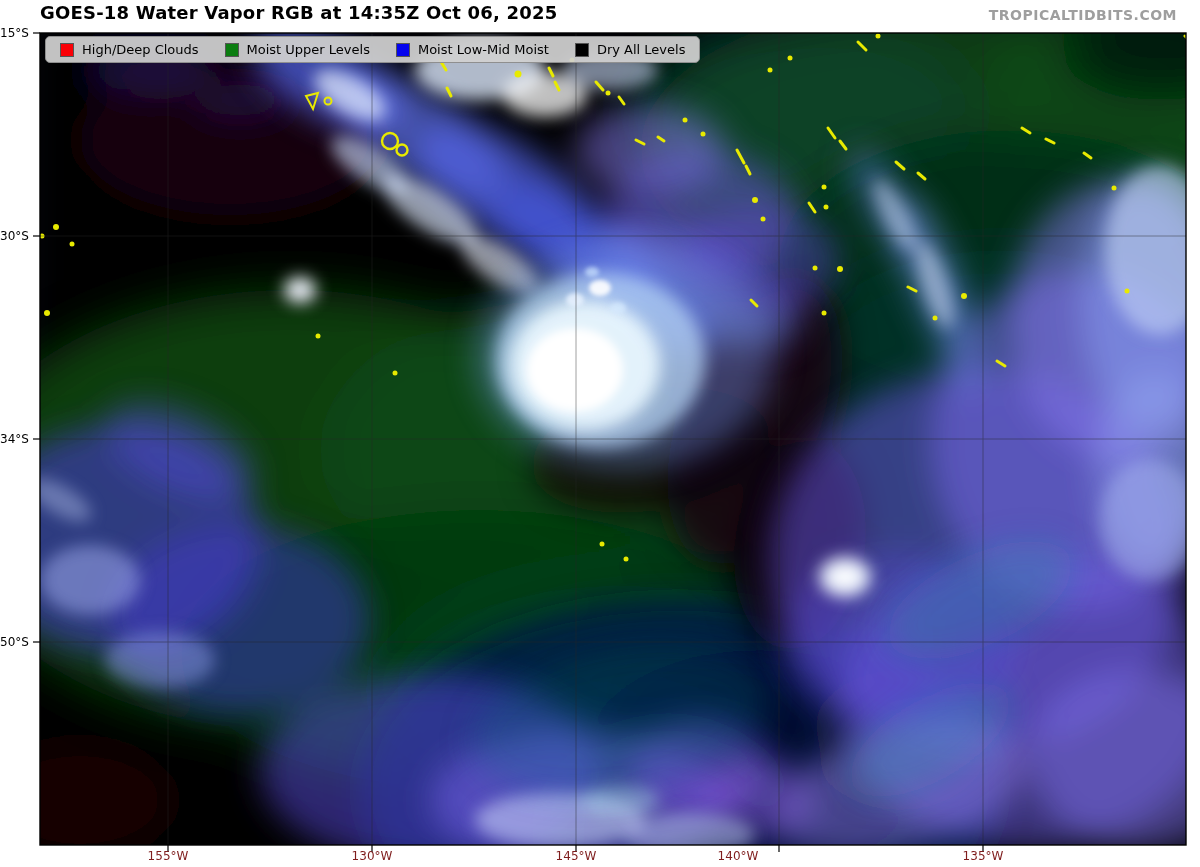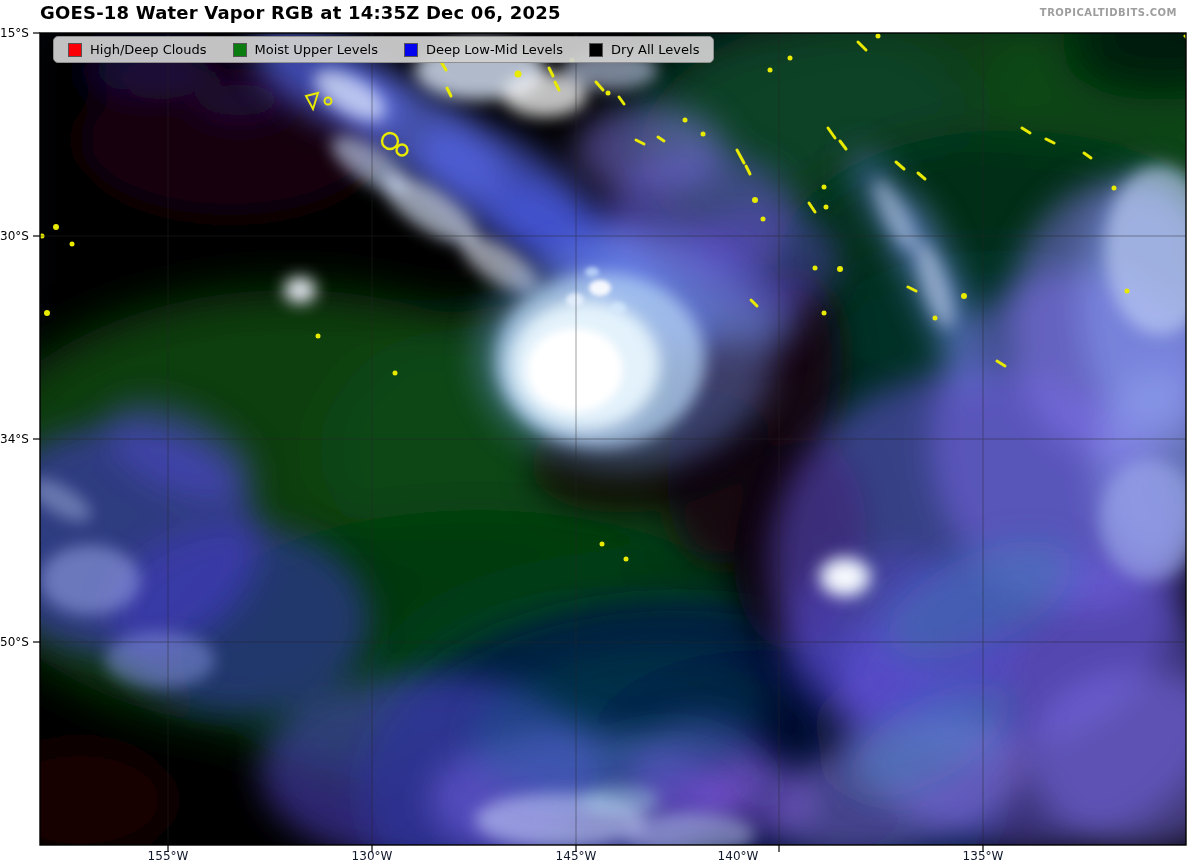--- a/index.html
+++ b/index.html
@@ -1,37 +1,37 @@
 <!DOCTYPE html>
 <html><head>
 <meta charset="utf-8">
 <style>
   html,body{margin:0;padding:0;background:#fff;}
   .page{position:relative;width:1200px;height:867px;background:#ffffff;overflow:hidden;
         font-family:"DejaVu Sans","Liberation Sans",sans-serif;}
   .title{position:absolute;left:40px;top:2px;font-size:18px;font-weight:bold;color:#000;
          letter-spacing:.2px;white-space:nowrap;}
-  .watermark{position:absolute;right:23px;top:7px;font-size:10px;font-weight:bold;color:#9e9e9e;
+  .watermark{position:absolute;right:23px;top:7px;font-size:14px;font-weight:bold;color:#9e9e9e;
          letter-spacing:.5px;white-space:nowrap;}
   .map-svg{position:absolute;left:0;top:0;}
   .legend{position:absolute;left:45px;top:36px;height:25px;display:flex;align-items:center;
           background:rgba(209,209,209,.93);border:1px solid #8f8f8f;border-radius:5px;
-          padding:0 14px;gap:26px;margin-left:8px;}
+          padding:0 14px;gap:26px;}
   .legend-item{display:flex;align-items:center;gap:8px;white-space:nowrap;}
   .swatch{width:12px;height:12px;display:inline-block;border:1px solid #555;}
   .legend-label{font-size:13px;color:#000;}
   .ylabel{position:absolute;left:0;width:34px;text-align:left;font-size:12px;color:#000;}
-  .xlabel{position:absolute;width:64px;text-align:center;font-size:12px;color:#0f172a;top:849px;}
+  .xlabel{position:absolute;width:64px;text-align:center;font-size:12px;color:#7f1d1d;top:849px;}
 </style>
 </head>
 <body>
 
 <div class="page">
 
-  <div class="title">GOES-18 Water Vapor RGB at 14:35Z Dec 06, 2025</div>
+  <div class="title">GOES-18 Water Vapor RGB at 14:35Z Oct 06, 2025</div>
   <div class="watermark">TROPICALTIDBITS.COM</div>
 
   <svg class="map-svg" width="1200" height="867" viewBox="0 0 1200 867">
     <defs>
       <clipPath id="mapclip">
           <rect x="40" y="33" width="1146" height="812"></rect>
         </clipPath>
       <filter id="b24" x="-60%" y="-60%" width="220%" height="220%">
           <feGaussianBlur stdDeviation="24"></feGaussianBlur>
         </filter>
@@ -255,21 +255,21 @@
     <div class="legend-item">
       <span class="swatch" style="background: rgb(250, 0, 6);"></span>
       <span class="legend-label">High/Deep Clouds</span>
     </div>
     <div class="legend-item">
       <span class="swatch" style="background: rgb(11, 125, 16);"></span>
       <span class="legend-label">Moist Upper Levels</span>
     </div>
     <div class="legend-item">
       <span class="swatch" style="background: rgb(4, 4, 238);"></span>
-      <span class="legend-label">Deep Low-Mid Levels</span>
+      <span class="legend-label">Moist Low-Mid Moist</span>
     </div>
     <div class="legend-item">
       <span class="swatch" style="background: rgb(0, 0, 0);"></span>
       <span class="legend-label">Dry All Levels</span>
     </div>
   </div>
 
   <div class="ylabel" style="top:26px">15°S</div>
   <div class="ylabel" style="top:229px">30°S</div>
   <div class="ylabel" style="top:432px">34°S</div>

